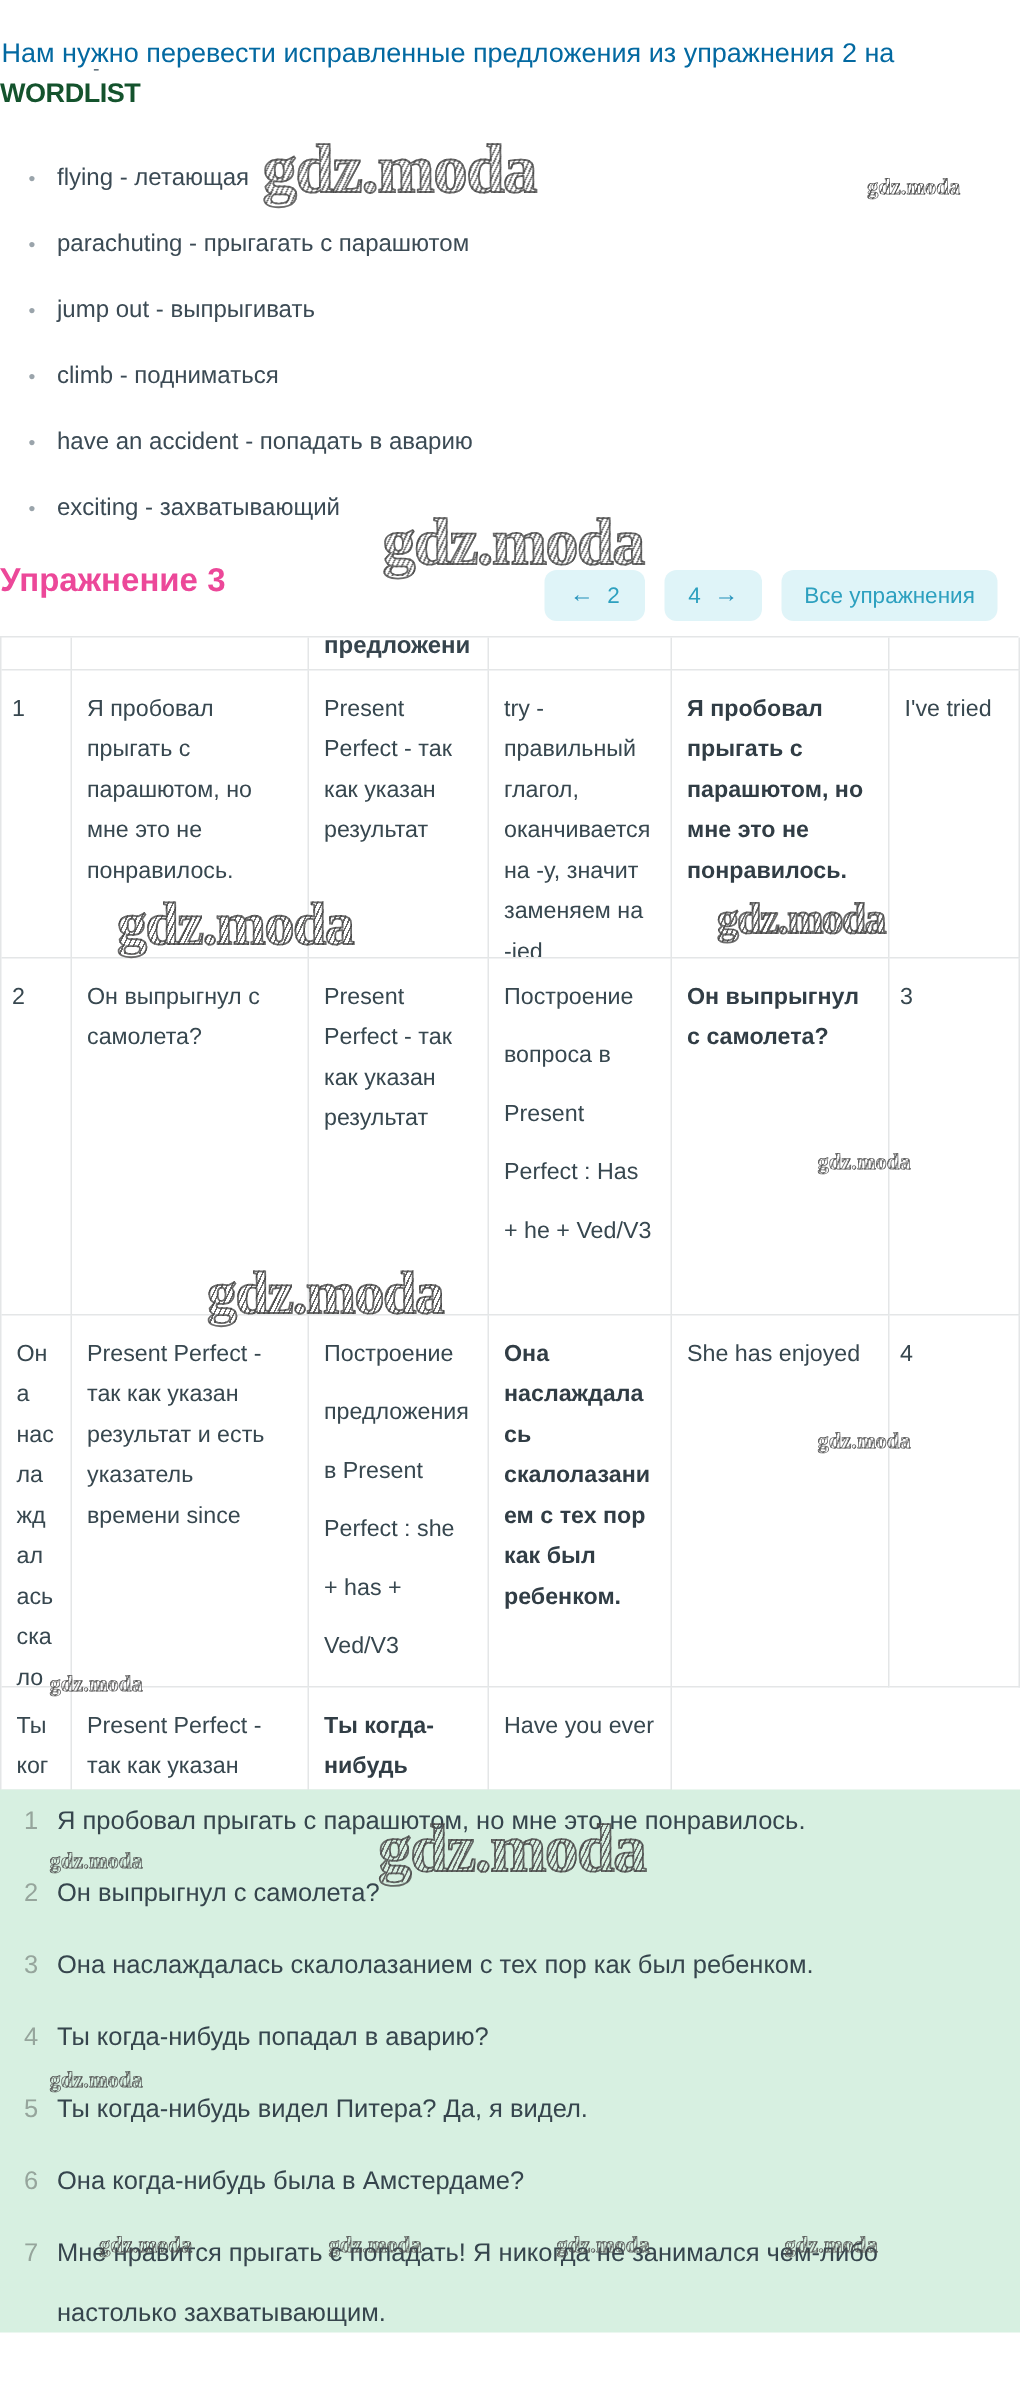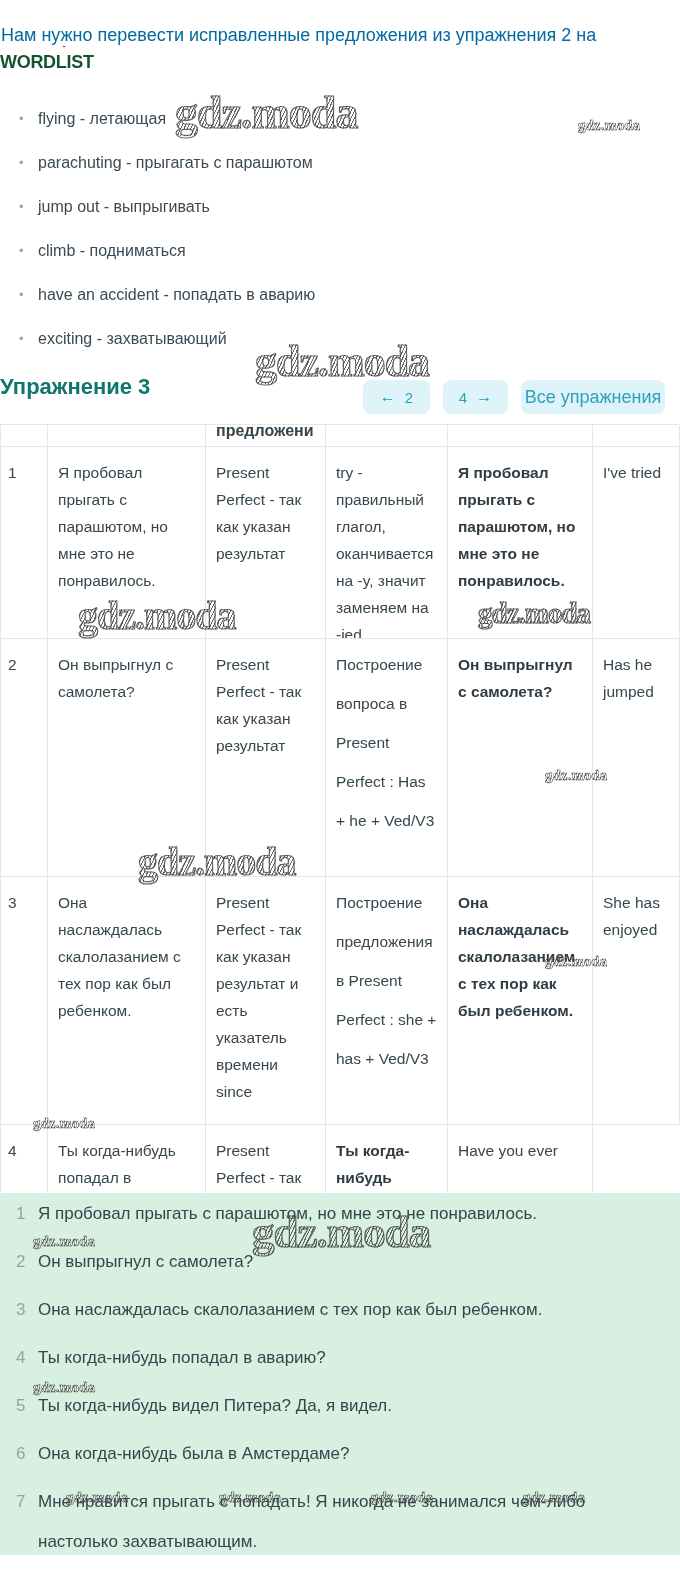--- a/index.html
+++ b/index.html
@@ -9,30 +9,30 @@
   }
   
   .intro{position:absolute;left:1px;top:4px;width:660px;font-size:18px;line-height:26px;color:#0369a1;}
   .intro-frag{position:absolute;left:62px;top:38px;font-size:13px;color:#5a6b75;}
   .wordlist-title{position:absolute;left:0;top:52px;font-size:18px;font-weight:800;letter-spacing:-0.3px;color:#14532d;margin:0;}
   
   .wordlist{position:absolute;left:0;top:108px;margin:0;padding:0;list-style:none;width:660px;}
   .wordlist li{position:relative;padding-left:38px;line-height:22px;height:22px;margin-bottom:22px;font-size:16px;color:#3b4a54;}
   .wordlist li .dot{position:absolute;left:19px;top:0;color:#9aa4ab;font-size:13px;}
   
-  .ex-title{position:absolute;left:0;top:374px;margin:0;font-size:22px;font-weight:700;color:#0f766e;}
+  .ex-title{position:absolute;left:0;top:374px;margin:0;font-size:22px;font-weight:700;color:#ec4899;}
   .nav-btn{
     position:absolute;top:380px;height:34px;border:none;border-radius:8px;
     background:#dff4f8;color:#2da0bf;font-size:15px;font-family:"Liberation Sans",sans-serif;
     display:flex;align-items:center;justify-content:center;gap:9px;cursor:pointer;padding:0;
   }
   .nav-btn .arrow{font-size:16px;font-weight:700;color:#2592bb;}
   .btn-prev{left:363px;width:67px;}
   .btn-next{left:443px;width:65px;}
-  .btn-all{left:521px;width:144px;font-size:18px;}
+  .btn-all{left:521px;width:144px;font-size:15px;}
   
   .grid{
     position:absolute;left:0;top:424px;width:679px;box-sizing:border-box;
     display:grid;grid-template-columns:47px 158px 120px 122px 145px 87px;
     grid-template-rows:22px 192px 238px 248px 69px;
     border-top:1px solid #e4e6e7;border-left:1px solid #e4e6e7;
   }
   .cell{
     box-sizing:border-box;border-right:1px solid #e4e6e7;border-bottom:1px solid #e4e6e7;
     overflow:hidden;padding:12px 10px 0 10px;font-size:15.5px;line-height:27px;color:#37474f;
@@ -111,21 +111,20 @@
   <div class="cell">Present Perfect - так как указан результат</div>
   <div class="cell">try - правильный глагол, оканчивается на -y, значит заменяем на -ied</div>
   <div class="cell bold">Я пробовал прыгать с парашютом, но мне это не понравилось.</div>
   <div class="cell">I've tried</div>
 
   <div class="cell numcell">2</div>
   <div class="cell">Он выпрыгнул с самолета?</div>
   <div class="cell">Present Perfect - так как указан результат</div>
   <div class="cell spaced">Построение вопроса в Present Perfect : Has + he + Ved/V3</div>
   <div class="cell bold">Он выпрыгнул с самолета?</div>
-  <div class="cell">Has he jumped</div>
 
   <div class="cell numcell">3</div>
   <div class="cell">Она наслаждалась скалолазанием с тех пор как был ребенком.</div>
   <div class="cell">Present Perfect - так как указан результат и есть указатель времени since</div>
   <div class="cell spaced">Построение предложения в Present Perfect : she + has + Ved/V3</div>
   <div class="cell bold">Она наслаждалась скалолазанием с тех пор как был ребенком.</div>
   <div class="cell">She has enjoyed</div>
 
   <div class="cell numcell">4</div>
   <div class="cell">Ты когда-нибудь попадал в аварию?</div>

